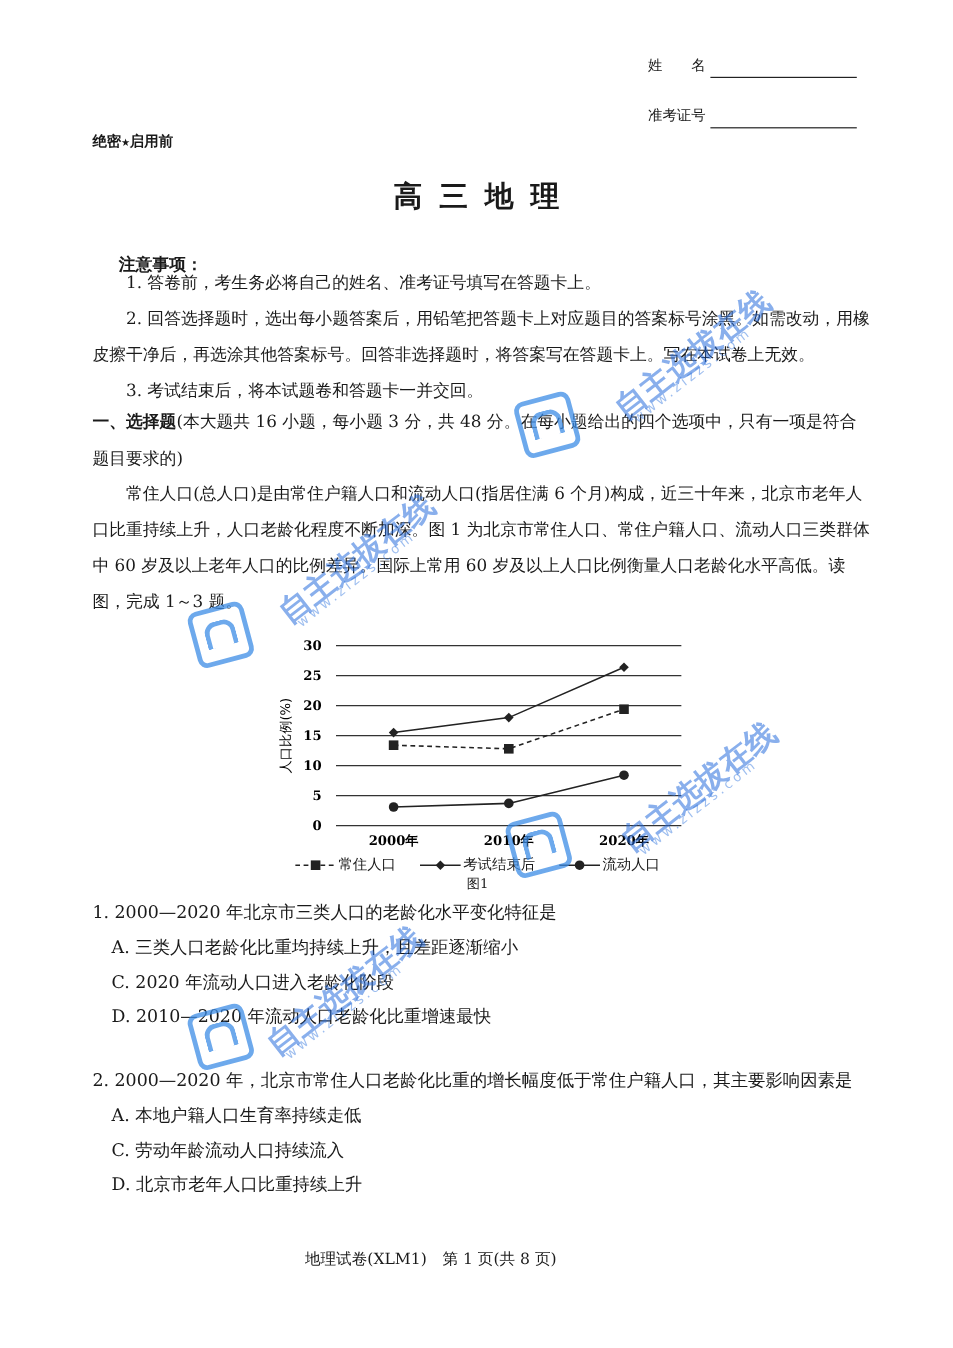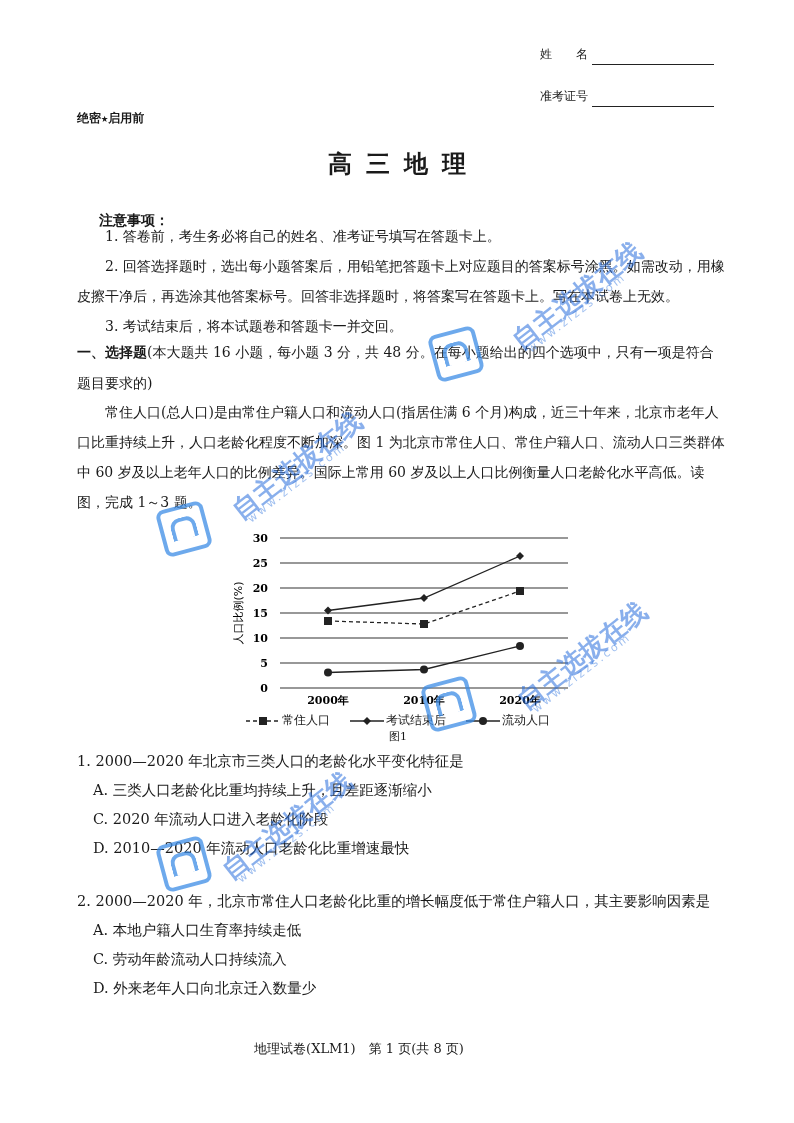--- a/index.html
+++ b/index.html
@@ -125,21 +125,21 @@
   <div>1. 2000—2020 年北京市三类人口的老龄化水平变化特征是</div>
   <div class="opt">A. 三类人口老龄化比重均持续上升，且差距逐渐缩小</div>
   <div class="opt">C. 2020 年流动人口进入老龄化阶段</div>
   <div class="opt">D. 2010—2020 年流动人口老龄化比重增速最快</div>
 </div>
 
 <div class="abs q" style="left:77px; top:887px; width:680px;">
   <div>2. 2000—2020 年，北京市常住人口老龄化比重的增长幅度低于常住户籍人口，其主要影响因素是</div>
   <div class="opt">A. 本地户籍人口生育率持续走低</div>
   <div class="opt">C. 劳动年龄流动人口持续流入</div>
-  <div class="opt">D. 外来老年人口向北京迁入数量少</div>
+  <div class="opt">D. 北京市老年人口比重持续上升</div>
 </div>
 
 <div class="abs footer" style="left:0; width:718px; text-align:center; top:1040px;">地理试卷(XLM1)　第 1 页(共 8 页)</div>
 
 <div class="abs wm" style="left:505px; top:330px;">自主选拔在线</div>
 <div class="abs wm-url" style="left:525px; top:345px;">www.zizzs.com</div>
 <div class="abs wm-logo" style="left:432px; top:330px;">
     <span></span>
   </div>
 

